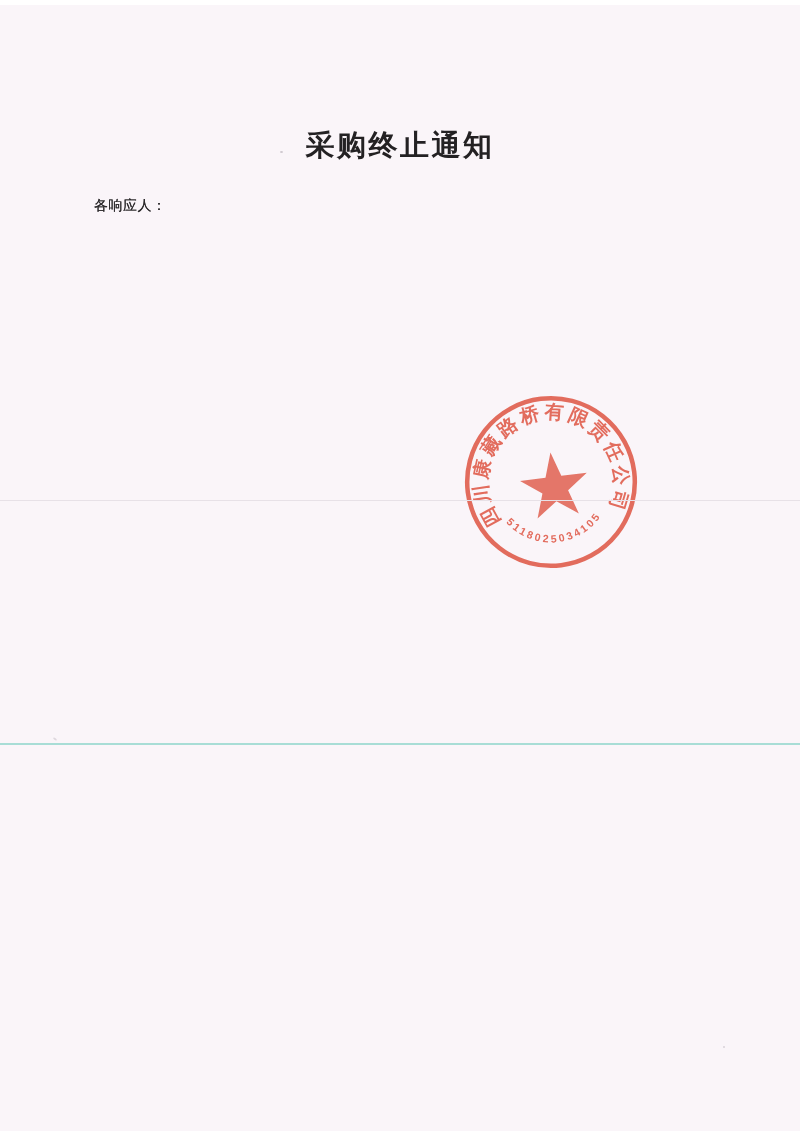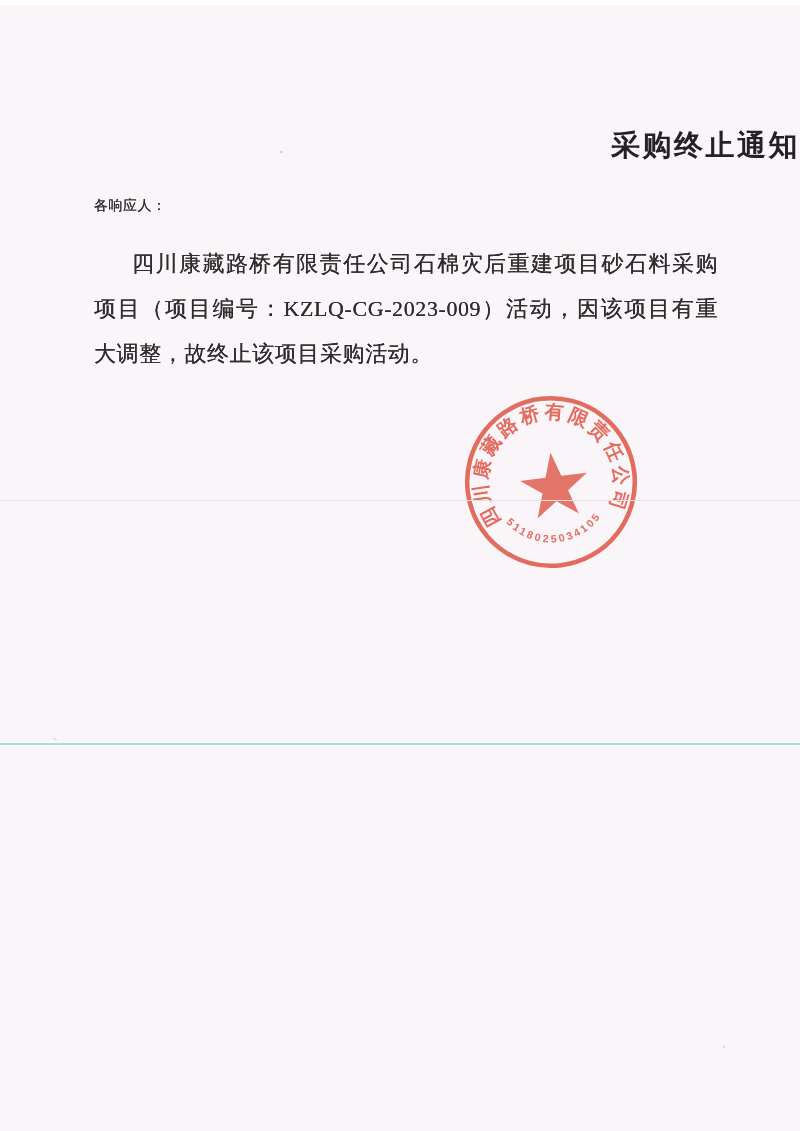--- a/index.html
+++ b/index.html
@@ -19,21 +19,21 @@
     overflow: hidden;
     font-family: "Liberation Serif", "DejaVu Serif", serif;
     color: var(--ink);
   }
   .top-edge {
     position: absolute; top: 0; left: 0; width: 800px; height: 5px;
     background: #ffffff;
   }
   .doc-title {
     position: absolute; top: 107px; left: 0; width: 800px;
-    text-align: right;
+    text-align: center;
     font-size: 29px; font-weight: 700;
     letter-spacing: 2.5px;
     color: #232123;
   }
   .salutation {
     position: absolute; top: 197px; left: 94px;
     font-size: 14px; letter-spacing: 0.5px;
     text-shadow: 0 0 0.4px currentColor;
   }
   .body-par {
@@ -93,21 +93,20 @@
 <body>
 
 <div class="page">
 
   <div class="top-edge"></div>
 
   <h1 class="doc-title">采购终止通知</h1>
 
   <div class="salutation">各响应人：</div>
 
-  <div class="body-par">四川康藏路桥有限责任公司石棉灾后重建项目砂石料采购项目（项目编号：KZLQ-CG-2023-009）活动，因该项目有重大调整，故终止该项目采购活动。</div>
 
 
 
   <svg class="seal" viewBox="0 0 204 204" aria-hidden="true">
     <defs>
       <path id="seal-arc-company" d="M 48.6 135.4 A 63 63 0 1 1 155.4 135.4" fill="none"></path>
       <path id="seal-arc-serial" d="M 52.9 136.4 A 60 60 0 0 0 151.1 136.4" fill="none"></path>
     </defs>
     <circle class="seal-ring" cx="102" cy="102" r="83"></circle>
     <polygon class="seal-star" points="105,73 112.9,97.1 138.3,97.2 117.8,112.2 125.6,136.3 105,121.5 84.4,136.3 92.2,112.2 71.7,97.2 97.1,97.1"></polygon>

